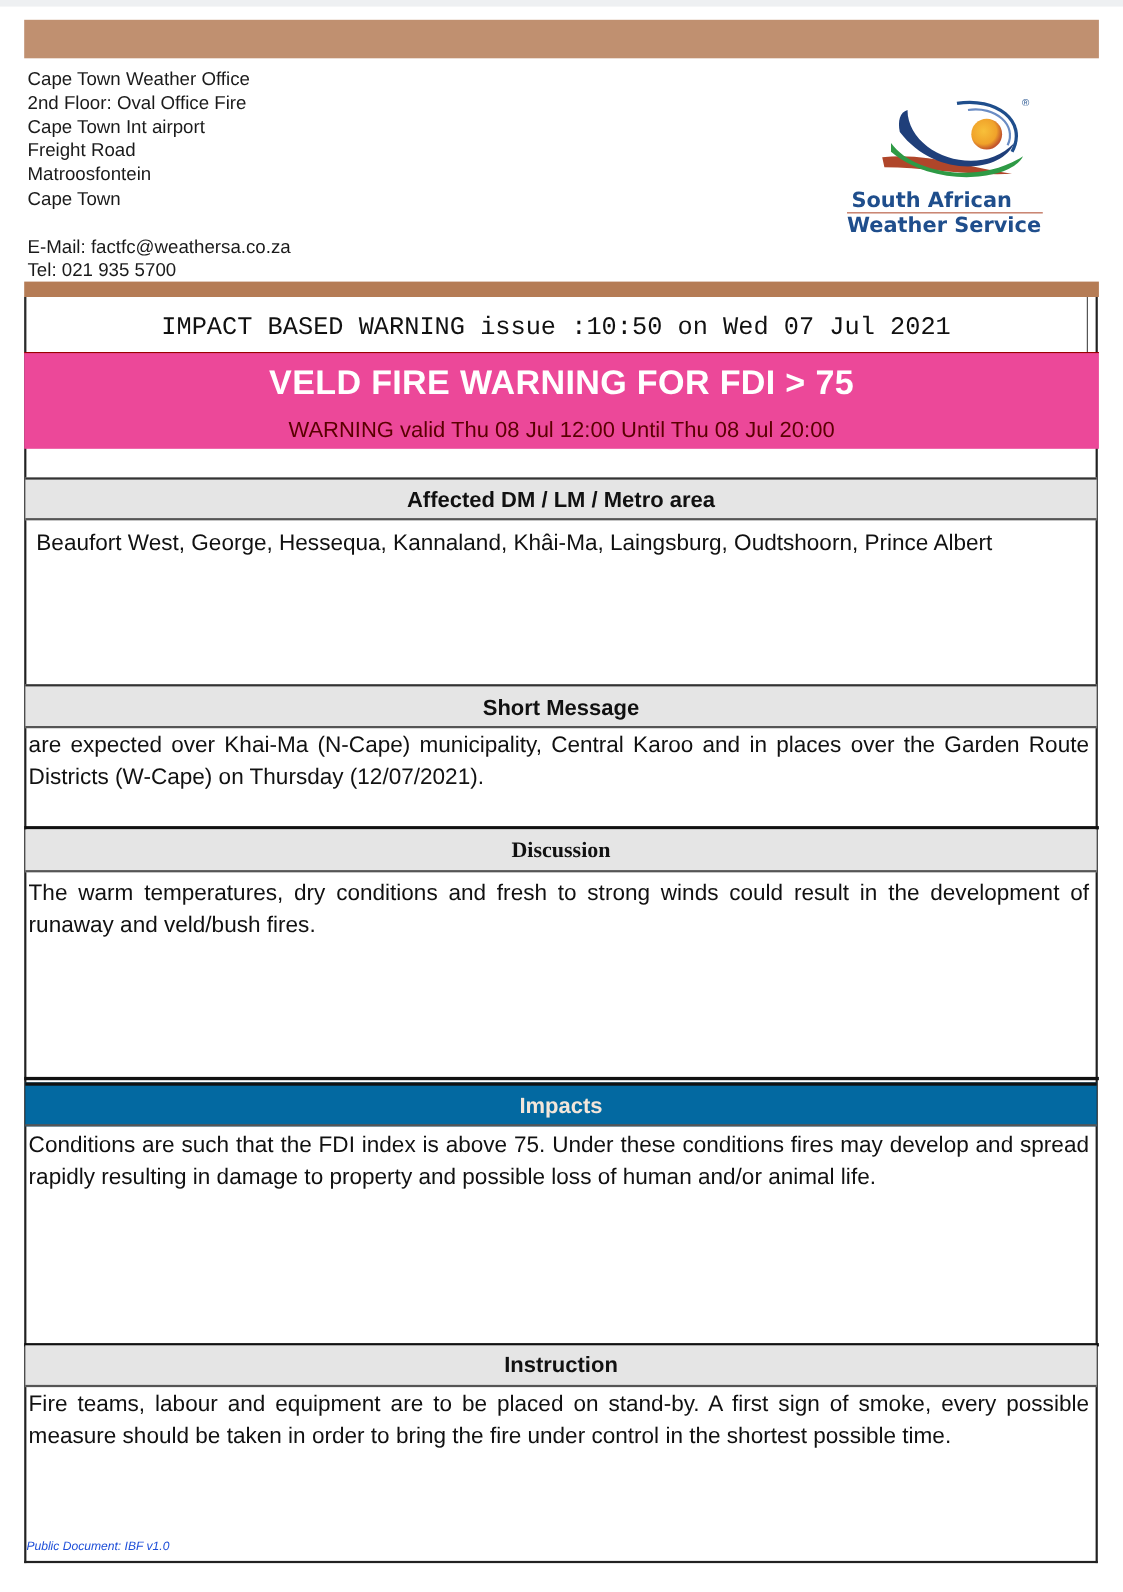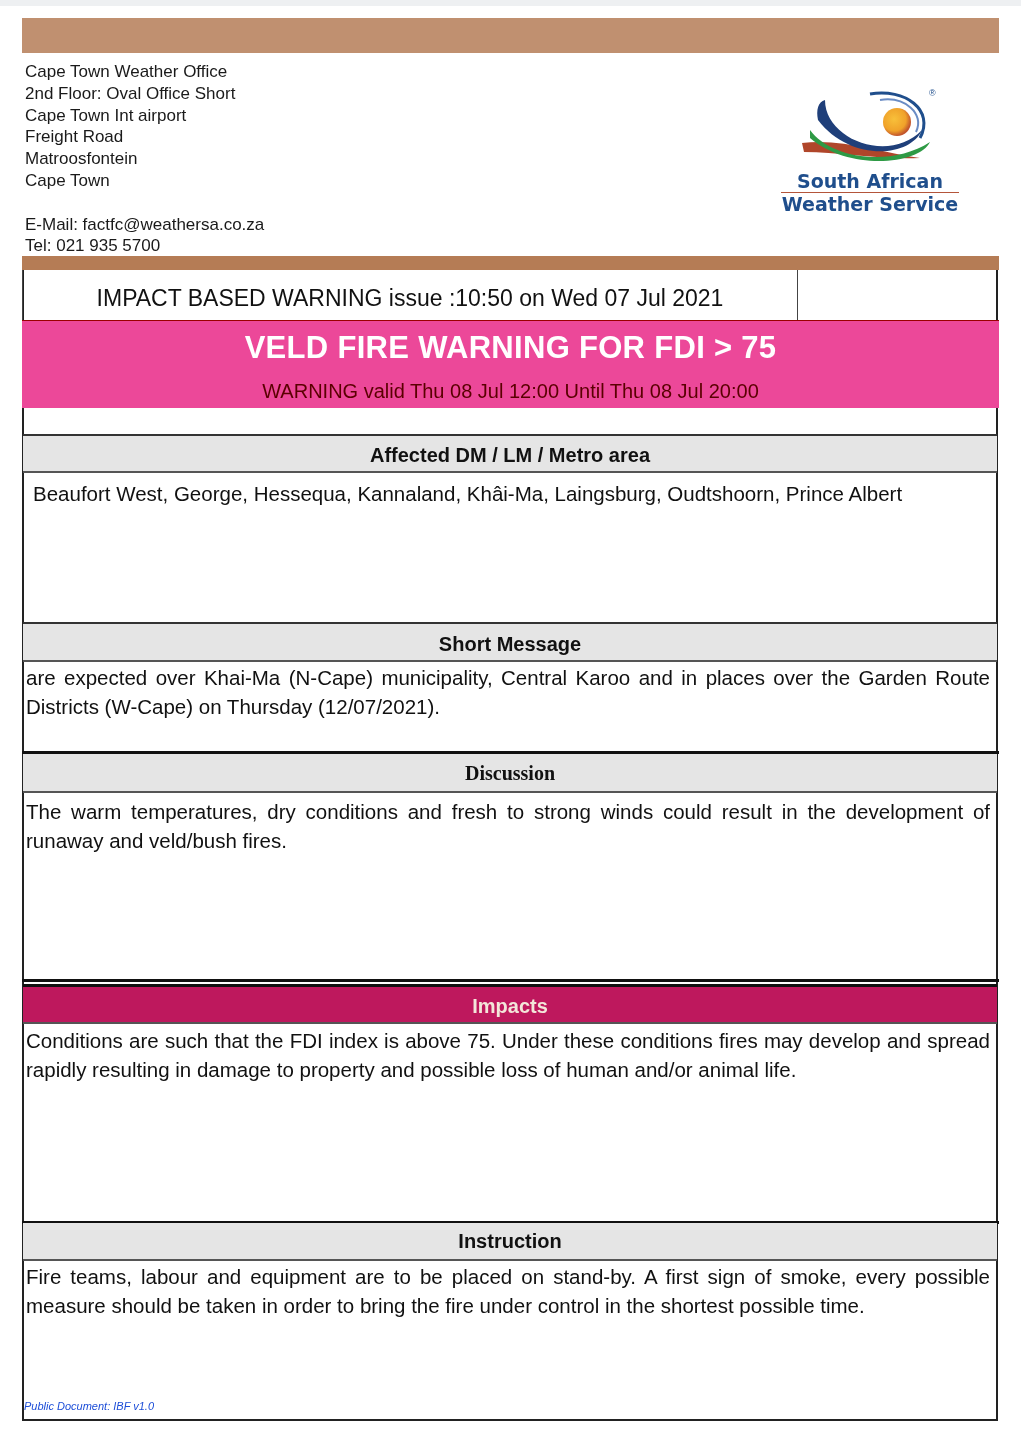--- a/index.html
+++ b/index.html
@@ -9,58 +9,58 @@
     font-family: "Liberation Sans", sans-serif;
     color: #111;
   }
   .topstrip { position: absolute; left: 0; top: 0; width: 1021px; height: 6px; background: #eef0f2; }
   .band-top { position: absolute; left: 22px; top: 18px; width: 977px; height: 35px; background: #c09070; }
   .address { position: absolute; left: 25px; top: 61px; font-size: 17px; line-height: 21.8px; color: #1a1a1a; }
   .address div { white-space: nowrap; }
   .address .gap { height: 21.8px; }
 
   .logo { position: absolute; left: 770px; top: 80px; width: 200px; height: 145px; }
-  .logo-text { position: absolute; left: 770px; top: 170px; width: 200px; text-align: center; color: #1f4e8c; font-weight: bold; font-size: 20px; line-height: 22px; font-family: "DejaVu Sans", sans-serif; }
+  .logo-text { position: absolute; left: 770px; top: 170px; width: 200px; color: #1f4e8c; font-weight: bold; font-size: 20px; line-height: 22px; font-family: "DejaVu Sans", sans-serif; }
   .logo-text .l1 { border-bottom: 1.5px solid #b4553a; display: inline-block; padding: 0 4px 0 4px; width: 170px; }
   .logo-text .l1 span, .logo-text .l2 { font-size: 19px; }
   .reg { position: absolute; left: 929px; top: 88px; font-size: 9px; color: #1f4e8c; }
 
   .band-mid { position: absolute; left: 22px; top: 256px; width: 977px; height: 14px; background: #b57c55; }
 
   .panel { position: absolute; left: 22px; top: 270px; width: 976px; height: 1151px;
            border: 2px solid #222; border-top: none; box-sizing: border-box; background: #fff; }
 
-  .issue { position: absolute; left: 22px; top: 270px; width: 776px; height: 50px; box-sizing: border-box;
+  .issue { position: absolute; left: 22px; top: 270px; width: 967px; height: 50px; box-sizing: border-box;
            border-left: 1.5px solid #444; border-right: 1.5px solid #444;
-           text-align: center; font-size: 23px; line-height: 56px; color: #111; }
+           text-align: center; font-size: 23px; line-height: 56px; color: #111; font-family: Liberation Mono, monospace; }
   .red { position: absolute; left: 22px; top: 320px; width: 977px; height: 88px; background: #ec4899;
          border-top: 1.5px solid #9a0000; box-sizing: border-box; text-align: center; }
   .red .title { color: #ffffff; font-size: 31px; font-weight: bold; margin-top: 9px; letter-spacing: 0.3px; }
   .red .valid { color: #5a0000; font-size: 20px; margin-top: 14px; }
 
   .sec-head { position: absolute; left: 23px; width: 974px; box-sizing: border-box;
               background: #e5e5e5; border-top: 2px solid #333; border-bottom: 2px solid #555;
               text-align: center; font-weight: bold; font-size: 20px; color: #111; }
-  .sec-head.impacts { background: #be185d; color: #f3e6da; border-top: 3px solid #111; }
+  .sec-head.impacts { background: #0369a1; color: #f3e6da; border-top: 3px solid #111; }
   .sec-body { position: absolute; left: 26px; width: 964px; font-size: 20.5px; line-height: 28.5px; color: #111; }
   .justify { text-align: justify; text-align-last: left; }
 
   .divider { position: absolute; left: 22px; width: 977px; height: 3px; background: #111; }
 
   .footer { position: absolute; left: 24px; top: 1400px; font-size: 11px; font-style: italic; color: #1d4ed8; }
 </style>
 </head>
 <body>
 
 <div class="topstrip"></div>
 <div class="band-top"></div>
 
 <div class="address">
   <div>Cape Town Weather Office</div>
-  <div>2nd Floor: Oval Office Short</div>
+  <div>2nd Floor: Oval Office Fire</div>
   <div>Cape Town Int airport</div>
   <div>Freight Road</div>
   <div>Matroosfontein</div>
   <div>Cape Town</div>
   <div class="gap"></div>
   <div>E-Mail: factfc@weathersa.co.za</div>
   <div>Tel: 021 935 5700</div>
 </div>
 
 <svg class="logo" viewBox="0 0 200 145">

